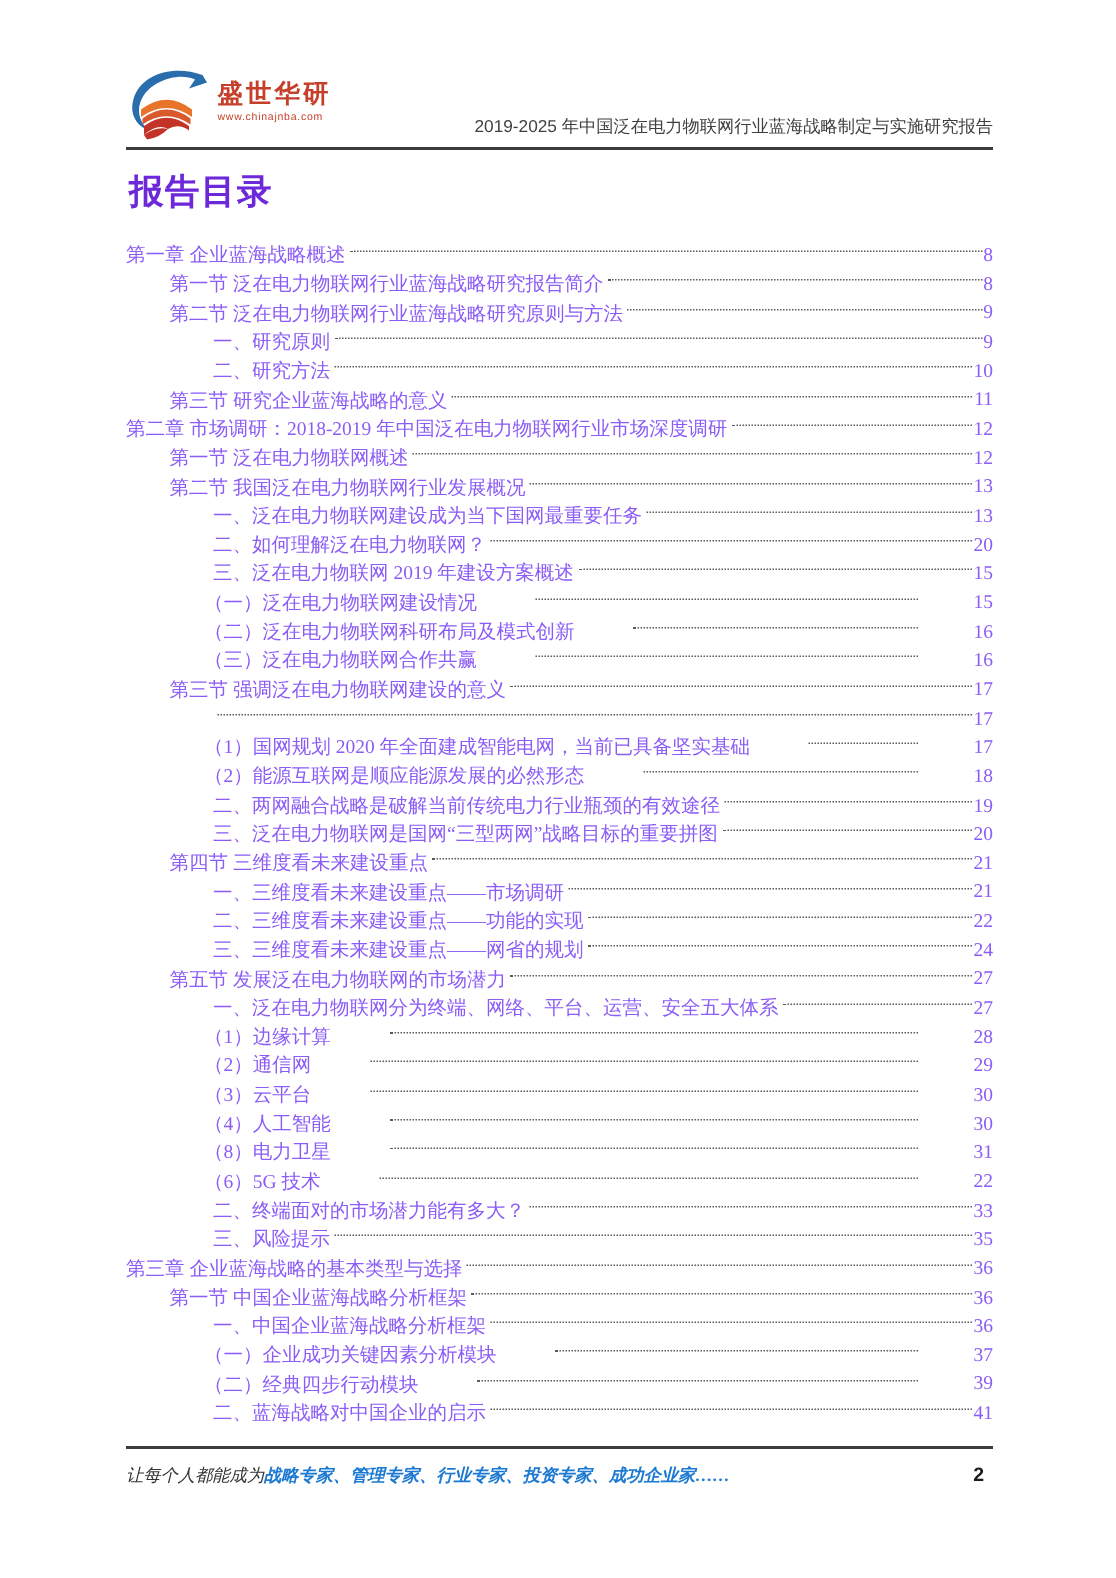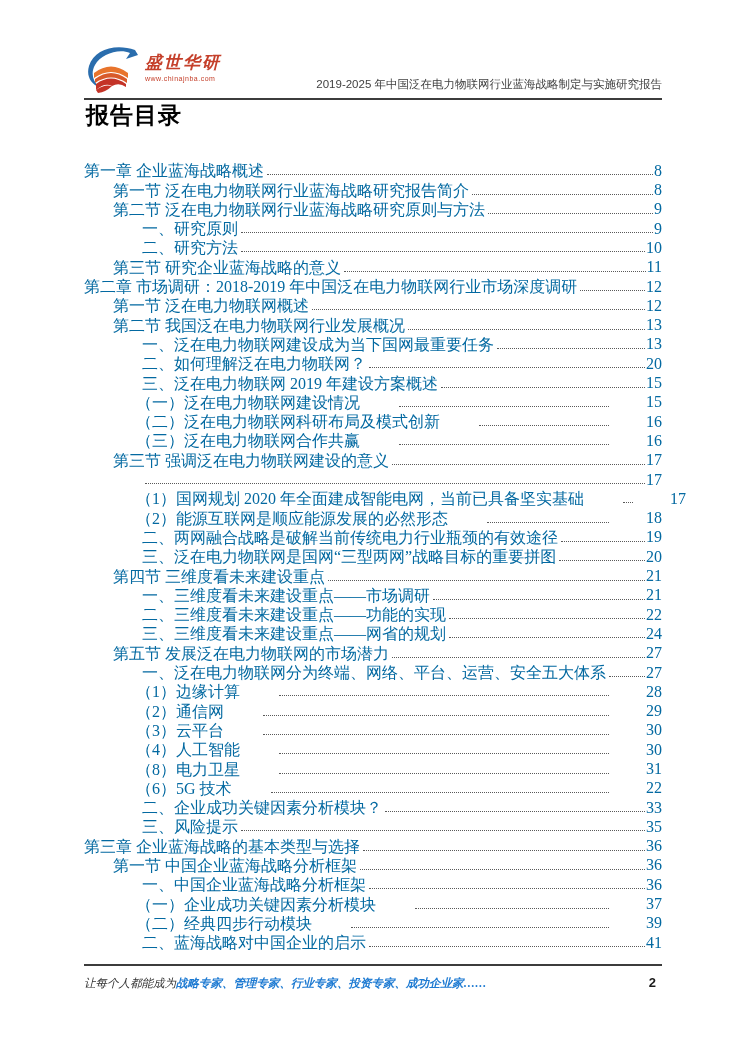--- a/index.html
+++ b/index.html
@@ -38,21 +38,20 @@
   }
   .logo-mark { width: 52px; height: 48px; }
   .logo-text-wrap { padding-top: 8px; }
   .logo-name {
     font-family: "Liberation Sans", sans-serif;
     font-weight: bold;
     font-size: 17px;
     letter-spacing: 2px;
     color: #c5402b;
     line-height: 1.1;
-    font-style: italic;
   }
   .logo-url {
     font-family: "Liberation Sans", sans-serif;
     font-size: 7px;
     color: #c5402b;
     letter-spacing: 0.5px;
     margin-top: 2px;
   }
   .doc-title {
     position: absolute;
@@ -61,43 +60,43 @@
     font-family: "Liberation Sans", sans-serif;
     font-size: 11.5px;
     color: #3f3f3f;
     white-space: nowrap;
     margin-top: 32px;
   }
 
   
   .page-title {
     position: absolute;
-    top: 100px;
+    top: 112px;
     left: 2px;
     font-family: "Liberation Sans", "DejaVu Sans", sans-serif;
     font-weight: bold;
     font-size: 23px;
     letter-spacing: 1px;
-    color: #000000;
+    color: #6d28d9;
   }
 
   
   .toc {
     position: absolute;
     top: 160px;
     left: 0;
     width: 100%;
   }
   .toc-row {
     display: flex;
-    align-items: flex-end;
+    align-items: center;
     height: 19.3px;
-    font-size: 16px;
+    font-size: 13px;
     line-height: 17px;
-    color: #0369a1;
+    color: #8b5cf6;
     white-space: nowrap;
   }
   .toc-row .toc-text { flex: 0 0 auto; }
   .toc-row .dots {
     flex: 1 1 auto;
     border-bottom: 1.5px dotted #5a5a5a;
     margin: 0 1px 4px 3px;
     min-width: 10px;
   }
   .toc-row .toc-page { flex: 0 0 auto; margin-bottom: 0.5px; }
@@ -324,21 +323,21 @@
         <span class="toc-text">（8）电力卫星</span>
         <span class="dots"></span>
         <span class="toc-page">31</span>
       </div>
       <div class="toc-row lvl-2p">
         <span class="toc-text">（6）5G 技术</span>
         <span class="dots"></span>
         <span class="toc-page">22</span>
       </div>
       <div class="toc-row lvl-2">
-        <span class="toc-text">二、企业成功关键因素分析模块？</span>
+        <span class="toc-text">二、终端面对的市场潜力能有多大？</span>
         <span class="dots"></span>
         <span class="toc-page">33</span>
       </div>
       <div class="toc-row lvl-2">
         <span class="toc-text">三、风险提示</span>
         <span class="dots"></span>
         <span class="toc-page">35</span>
       </div>
       <div class="toc-row lvl-0">
         <span class="toc-text">第三章 企业蓝海战略的基本类型与选择</span>

